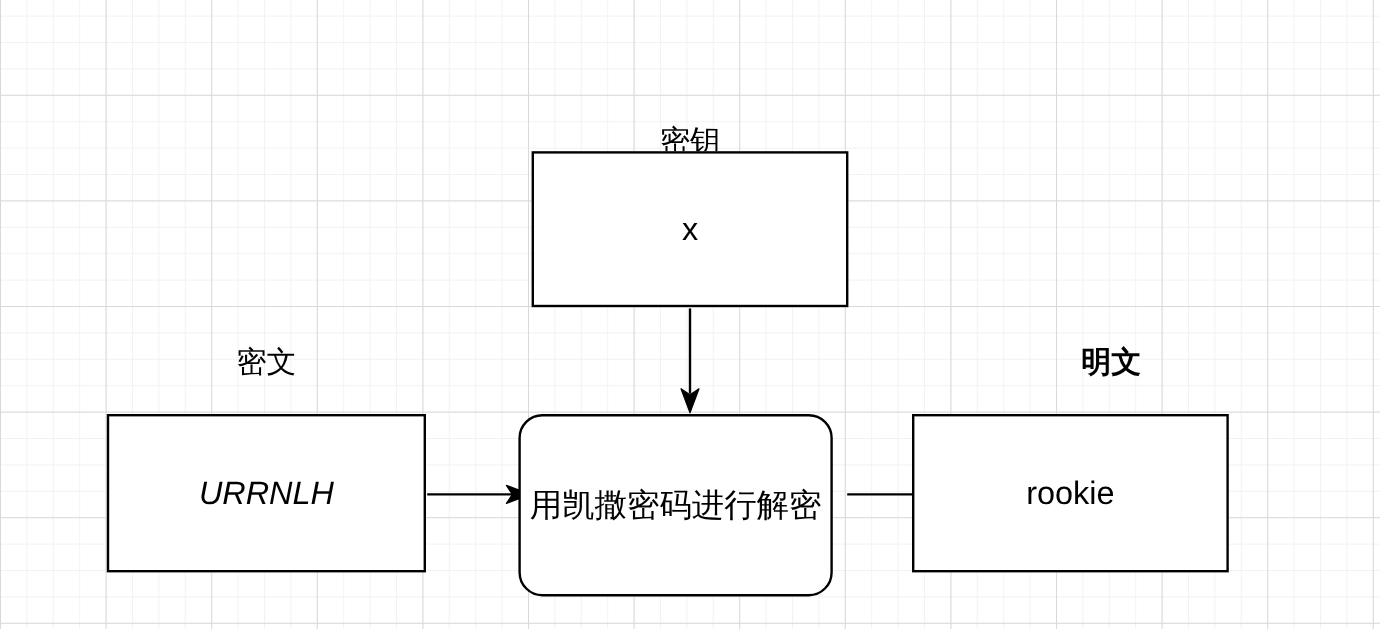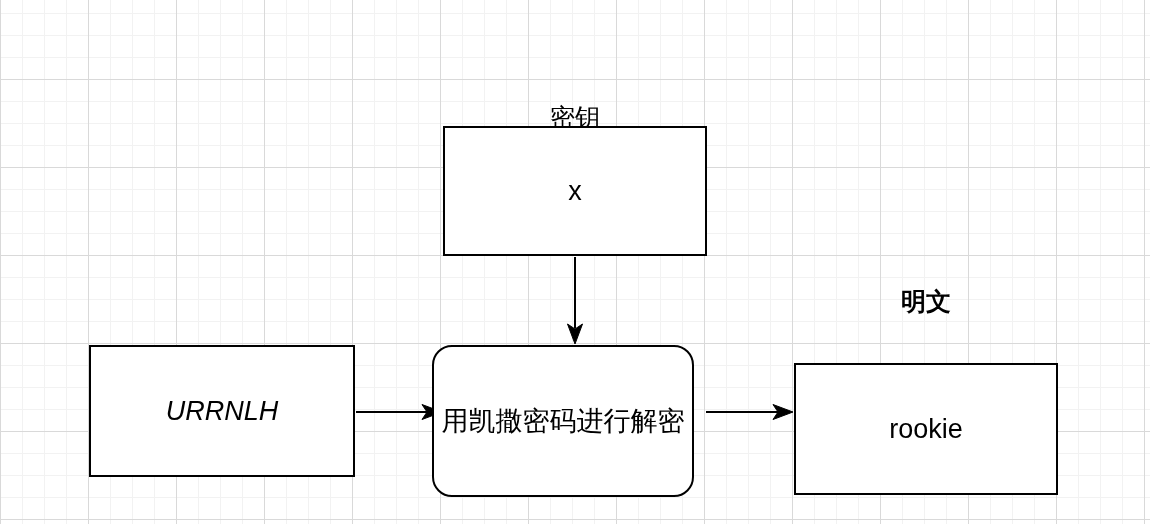--- a/index.html
+++ b/index.html
@@ -37,21 +37,21 @@
   .shape-label {
     position: absolute;
     text-align: center;
     font-size: 25px;
     color: #000000;
     white-space: nowrap;
   }
   #key-node        { left: 443px; top: 126px; width: 264px; height: 130px; }
   #ciphertext-node { left:  89px; top: 345px; width: 266px; height: 132px; font-style: italic; }
   #process-node    { left: 432px; top: 345px; width: 262px; height: 152px; }
-  #plaintext-node  { left: 794px; top: 345px; width: 264px; height: 132px; margin-top: 18px; }
+  #plaintext-node  { left: 760px; top: 345px; width: 264px; height: 132px; }
   #key-label        { left: 443px; top:  57px; width: 264px; margin-top: 44px; }
   #ciphertext-label { left:  89px; top: 285px; width: 266px; }
   #plaintext-label  { left: 794px; top: 285px; width: 264px; font-weight: bold; }
   svg.arrows {
     position: absolute;
     left: 0; top: 0;
     width: 1150px;
     height: 524px;
   }
   svg.arrows line { stroke: #000000; stroke-width: 2; }
@@ -71,20 +71,21 @@
       <line x1="356" y1="412" x2="427" y2="412"></line>
       <path d="M442,412 L422,404.5 L427,412 L422,419.5 Z"></path>
     </g>
     <g>
       <line x1="706" y1="412" x2="778" y2="412"></line>
       <path d="M793,412 L773,404.5 L778,412 L773,419.5 Z"></path>
     </g>
   </svg>
 
   <div class="shape-label" id="key-label">密钥</div>
+  <div class="shape-label" id="ciphertext-label">密文</div>
   <div class="shape-label" id="plaintext-label">明文</div>
 
   <div class="node" id="key-node">
     <span>x</span>
   </div>
   <div class="node" id="ciphertext-node">
     <span>URRNLH</span>
   </div>
   <div class="node rounded" id="process-node">
     <span>用凯撒密码进行解密</span>

